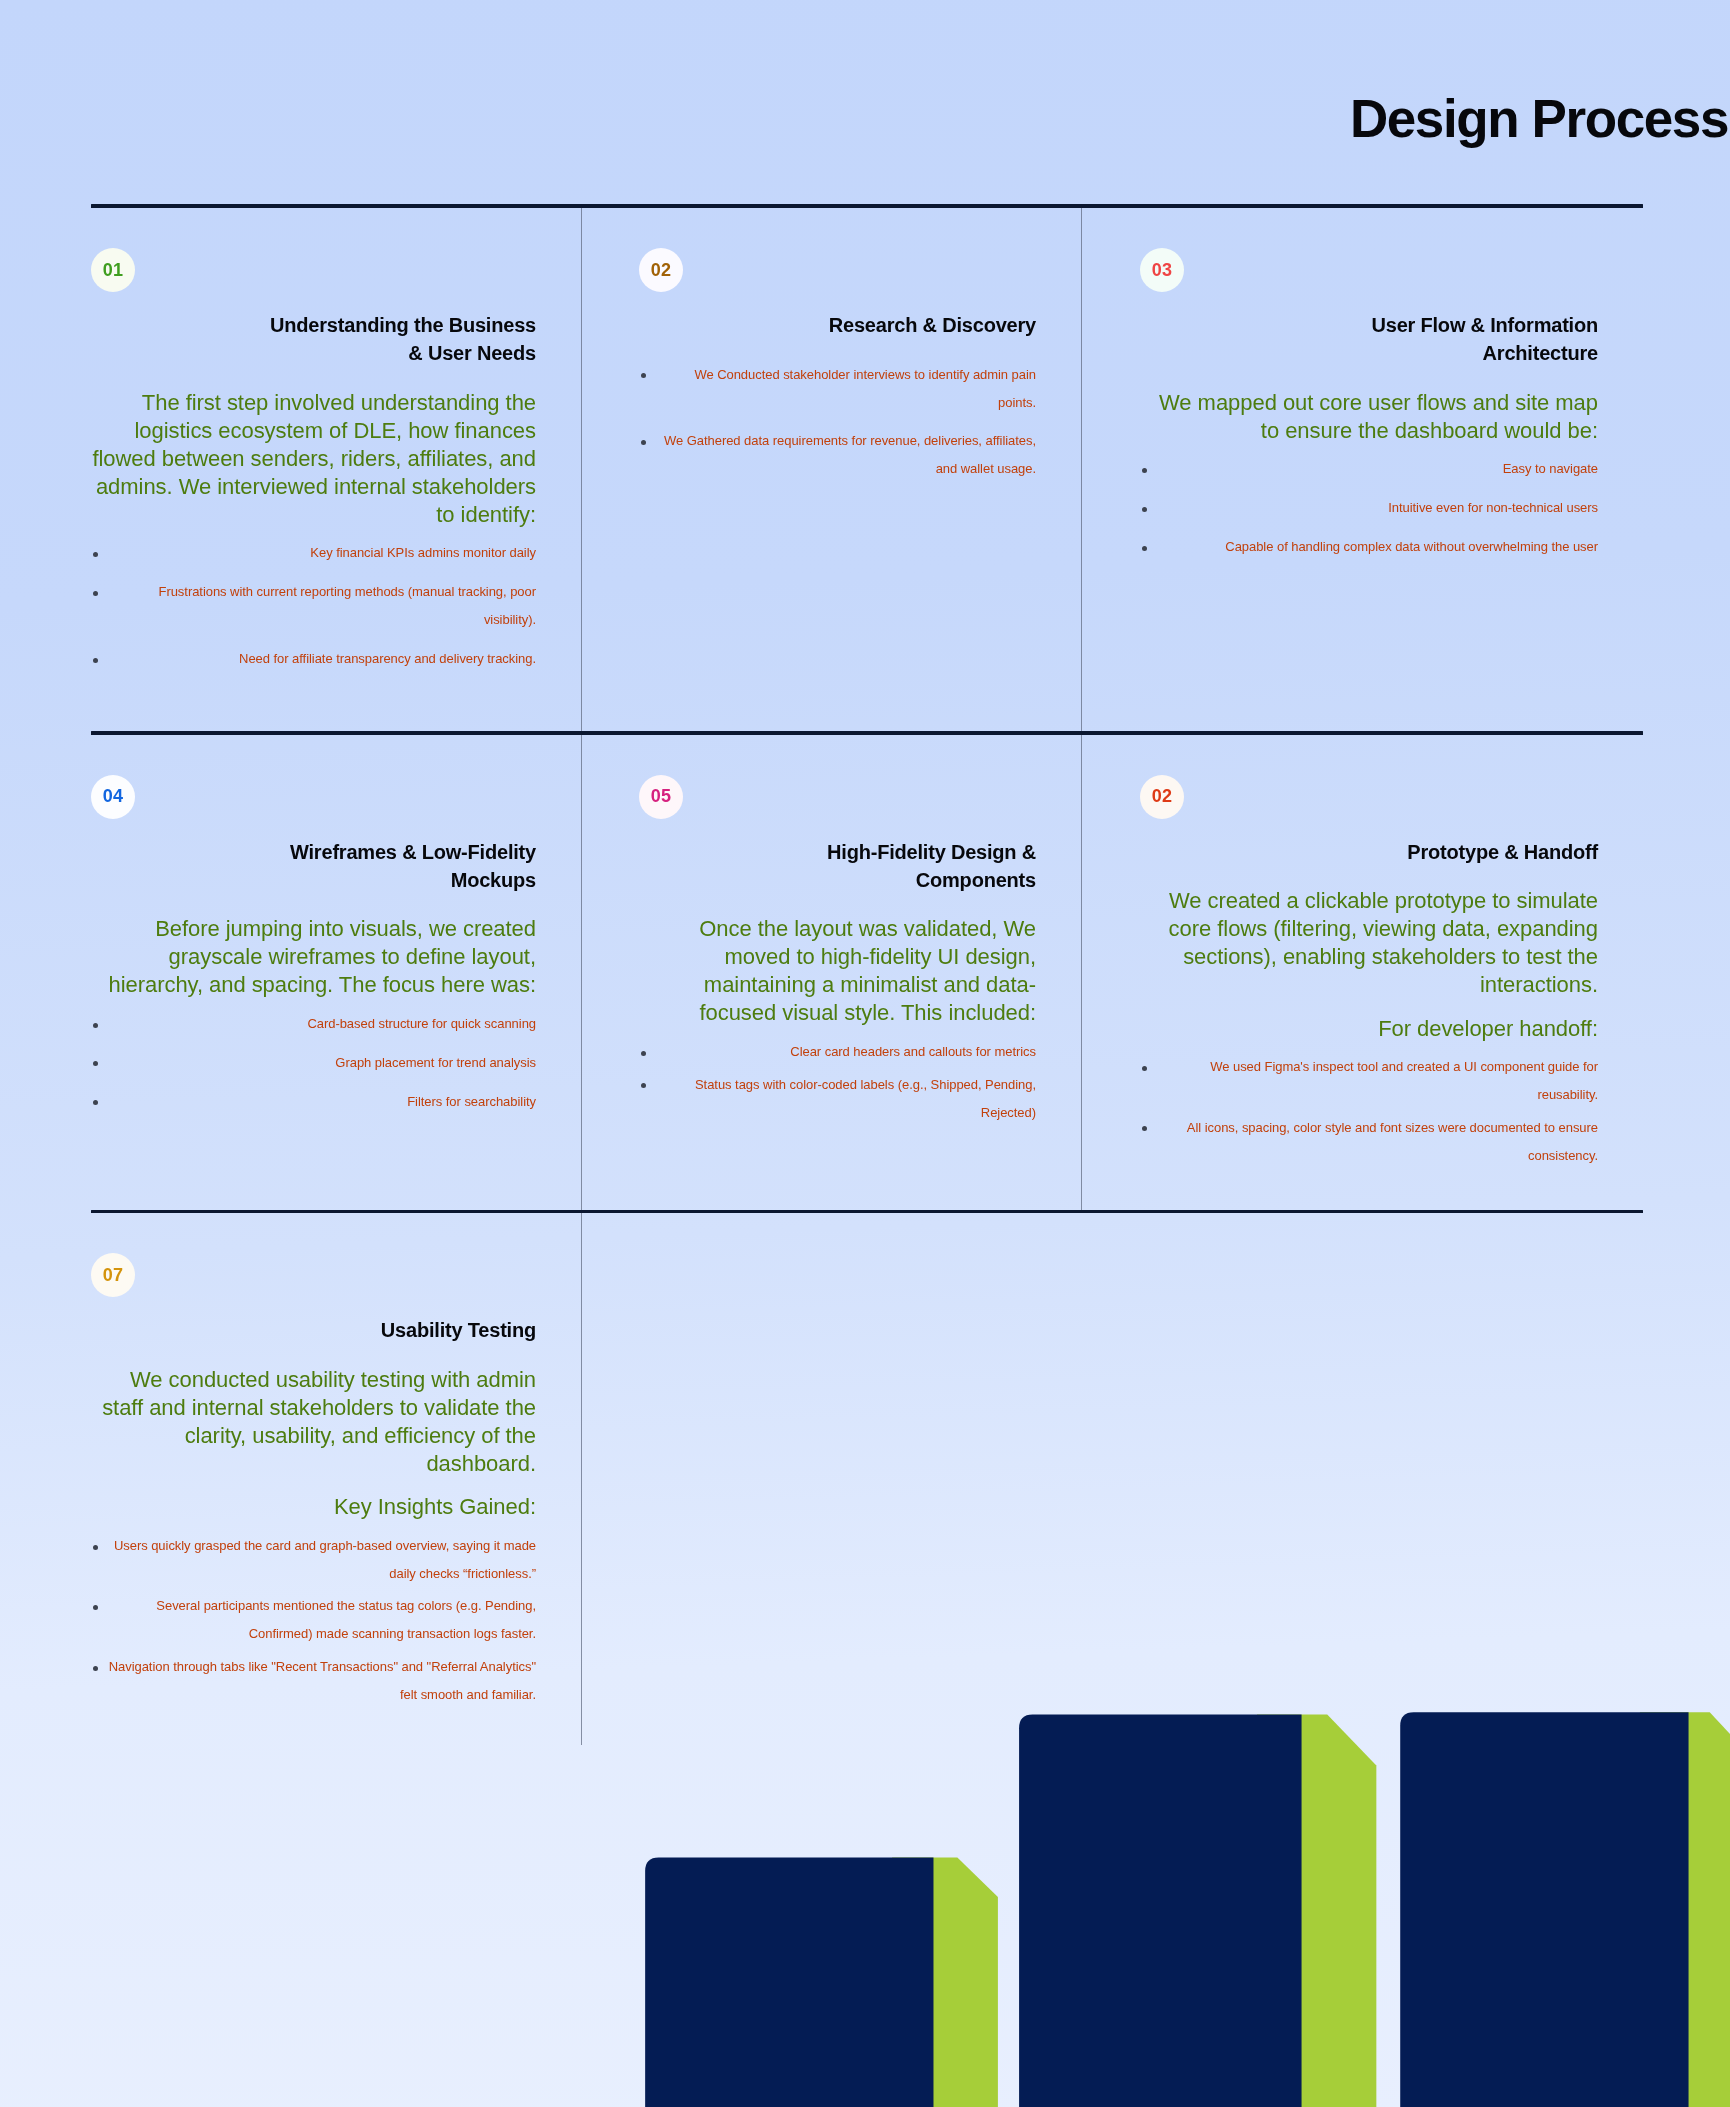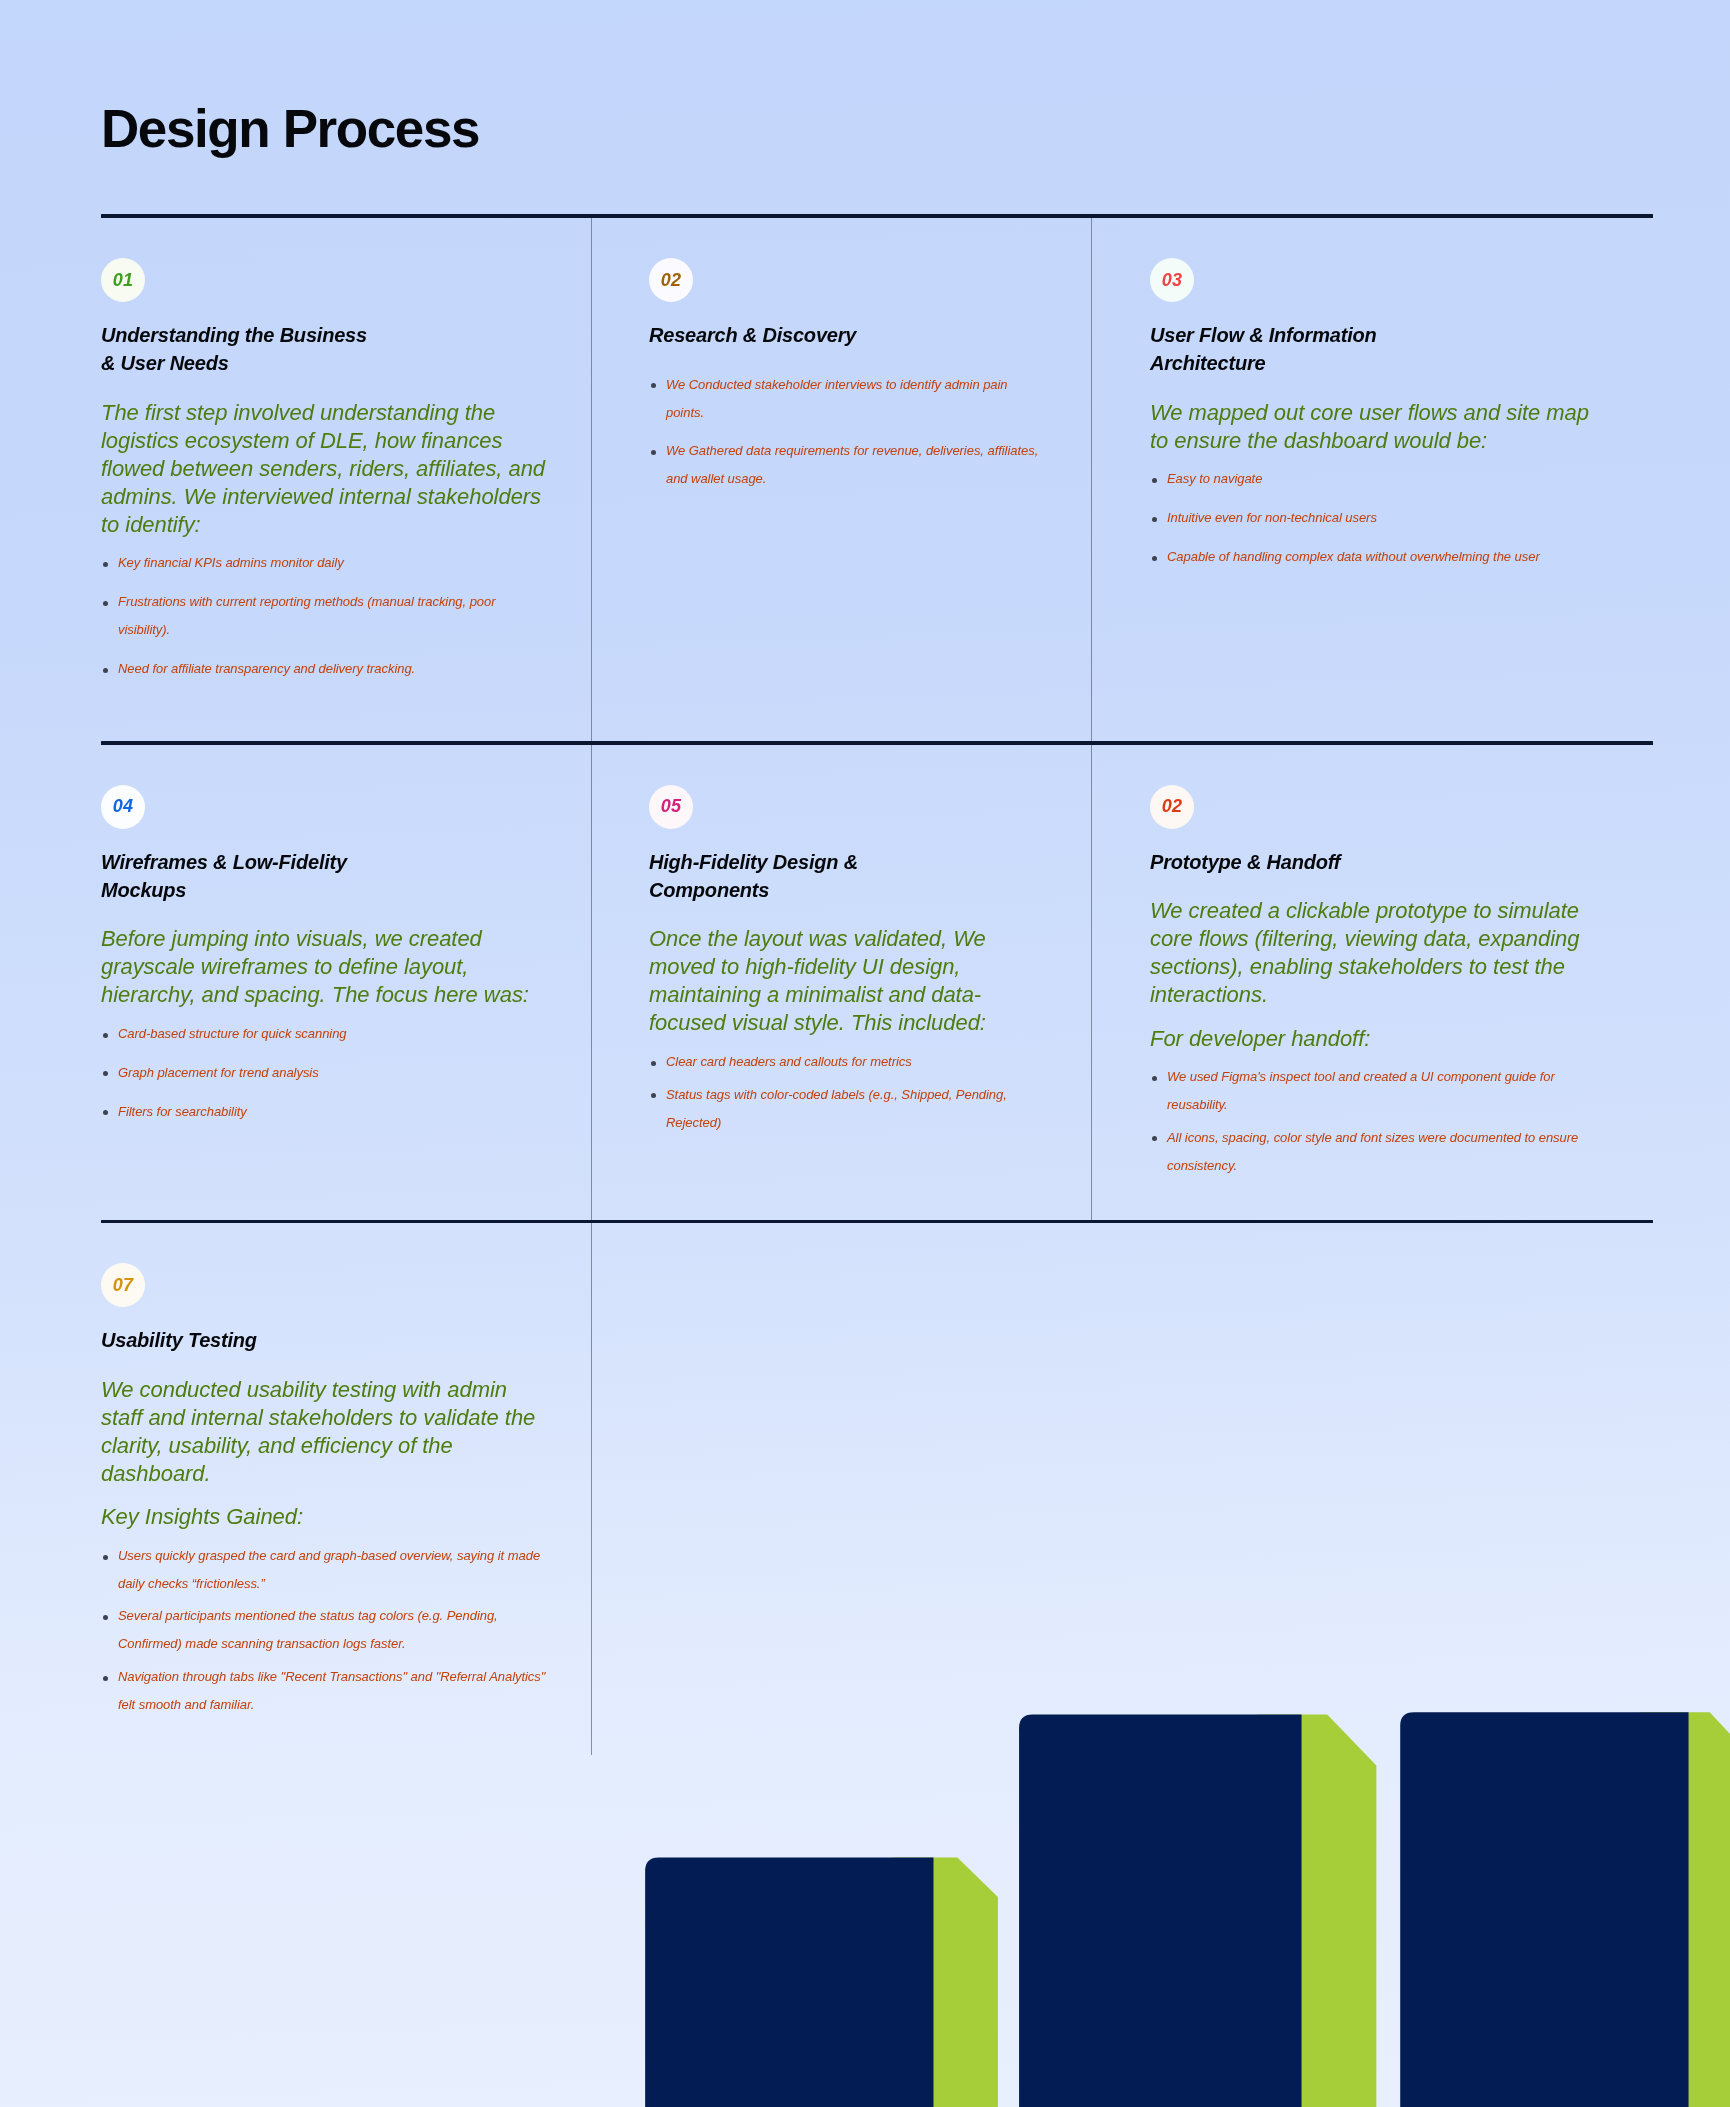--- a/index.html
+++ b/index.html
@@ -9,21 +9,21 @@
     font-family:"Liberation Sans", sans-serif;
     background: linear-gradient(178deg, #c3d6fb 0%, #c6d8fb 28%, #d3e1fc 58%, #e3ecfe 78%, #e8effe 100%);
     position:relative;
     overflow:hidden;
   }
 
   
   .bars { position:absolute; left:0; top:0; width:1730px; height:2108px; z-index:0; pointer-events:none; }
 
   
-  .page { position:relative; z-index:2; padding:12px; }
+  .page { position:relative; z-index:2; padding:2px;text-align:right; }
 
   .header { padding:90px 0 0 89px; }
   .page-title {
     font-size:53px;
     line-height:1.02;
     font-weight:700;
     letter-spacing:-1.4px;
     color:#07080c;
   }
   .page-intro {
@@ -64,21 +64,20 @@
     background:#5f6a80;
     opacity:.72;
     z-index:1;
   }
   .vline.v1 { left:490px; }
   .vline.v2 { left:990px; }
 
   .cell {
     position:relative;
     padding:40px 45px 0 0;
-    font-style:italic;
   }
   .cell.c1 { width:490px; }
   .cell.c2 { width:500px; padding-left:58px; }
   .cell.c3 { width:562px; padding-left:59px; }
 
   .row1 .cell { min-height:523px; }
   .row2 .cell { min-height:475px; }
   .row3 .cell { min-height:532px; }
 
   .badge {

